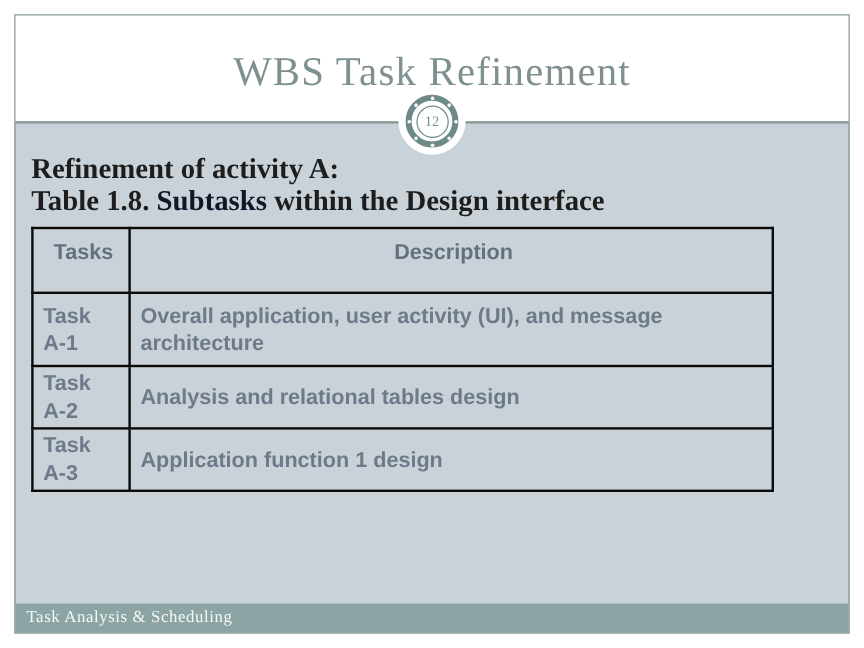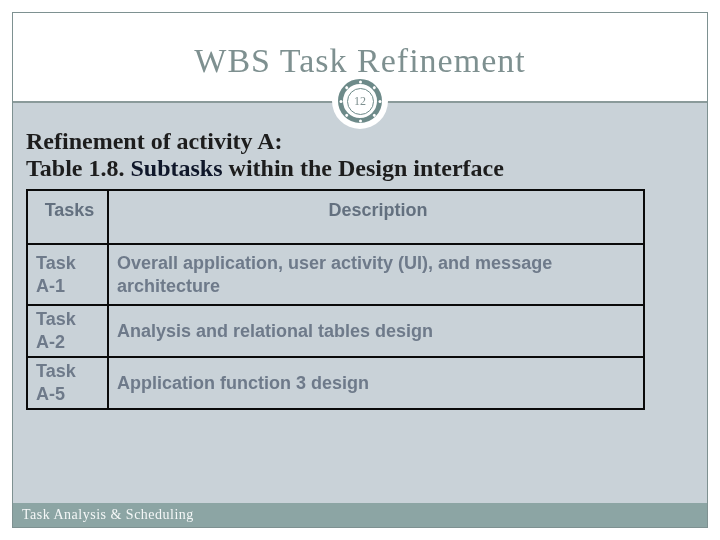--- a/index.html
+++ b/index.html
@@ -164,23 +164,23 @@
         <th>Description</th>
       </tr>
       <tr class="r1">
         <td>Task A-1</td>
         <td>Overall application, user activity (UI), and message architecture</td>
       </tr>
       <tr class="r2">
         <td>Task A-2</td>
         <td>Analysis and relational tables design</td>
       </tr>
-      <tr class="r5">
-        <td>Task A-5</td>
-        <td>Application function 3 design</td>
+      <tr class="r3">
+        <td>Task A-3</td>
+        <td>Application function 1 design</td>
       </tr>
     </tbody>
       </table>
   </div>
 
   <div class="footer">
     <span>Task Analysis &amp; Scheduling</span>
   </div>
 
 </div>

